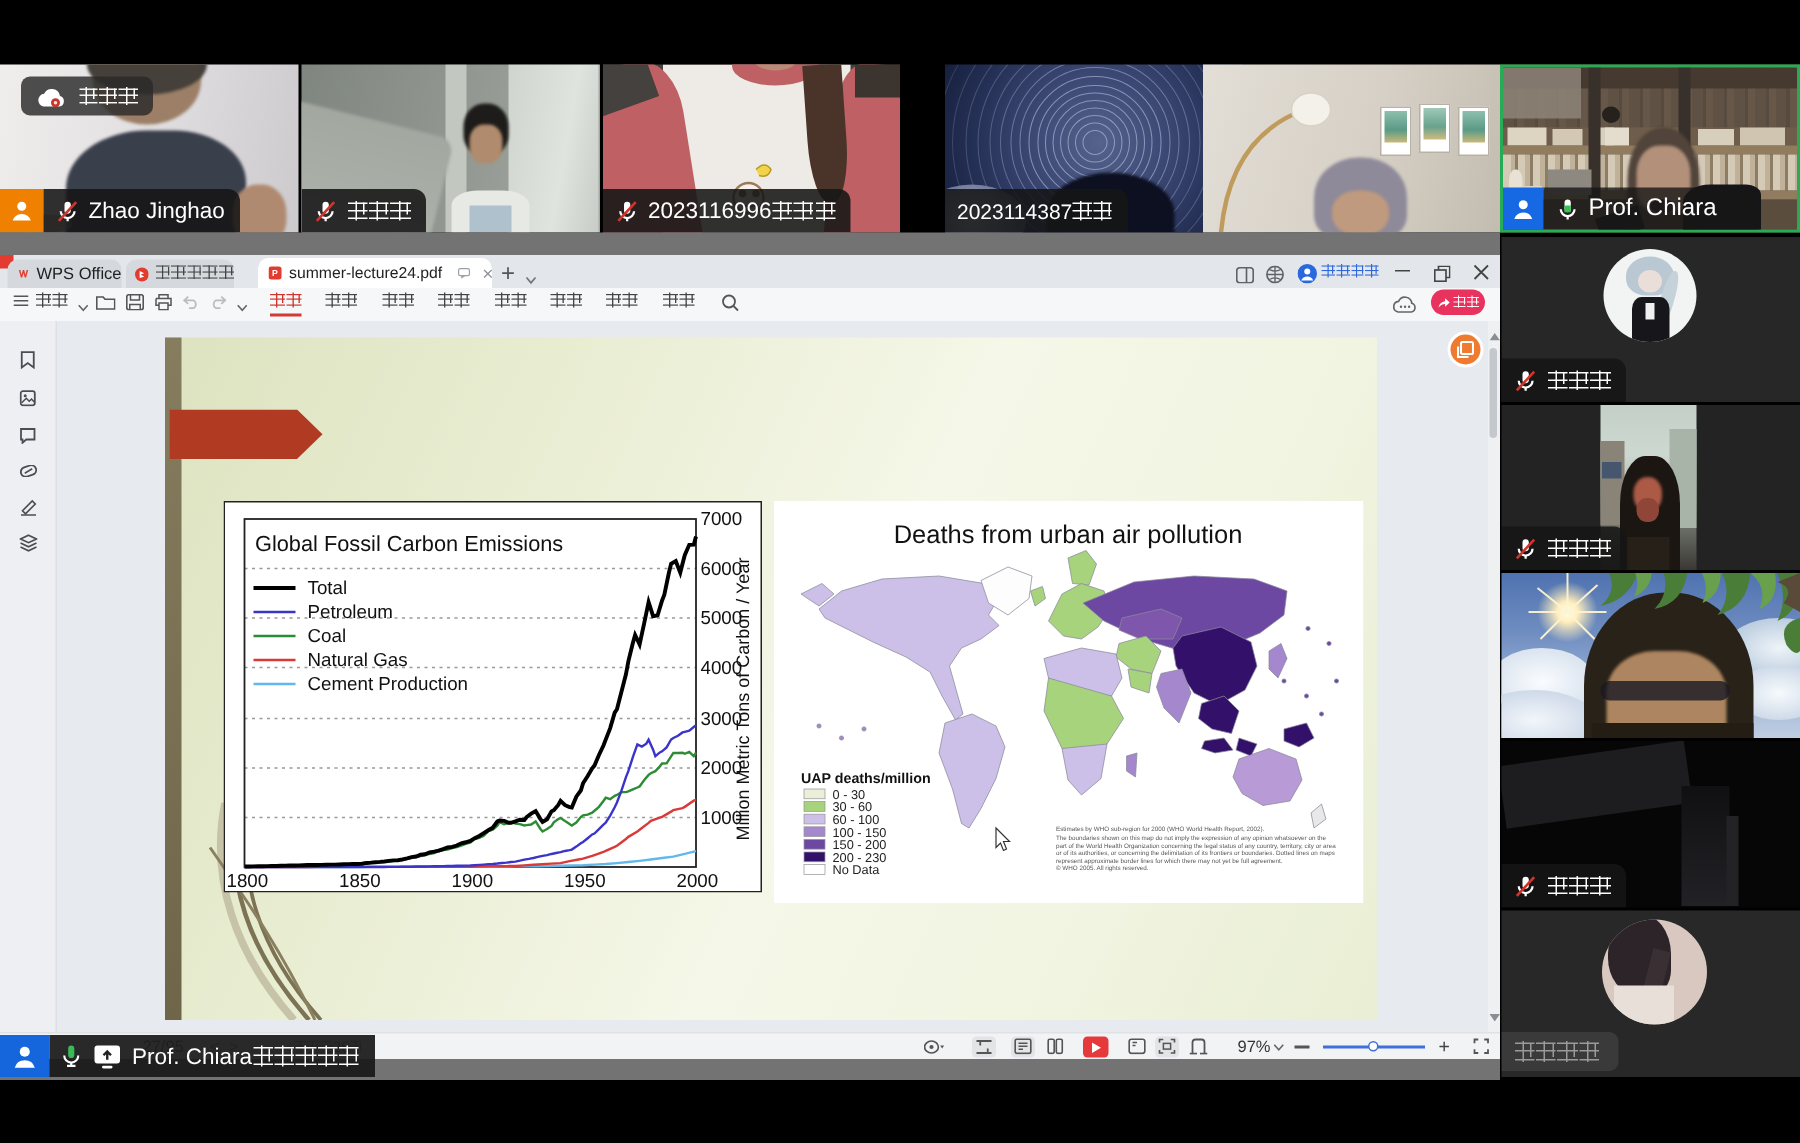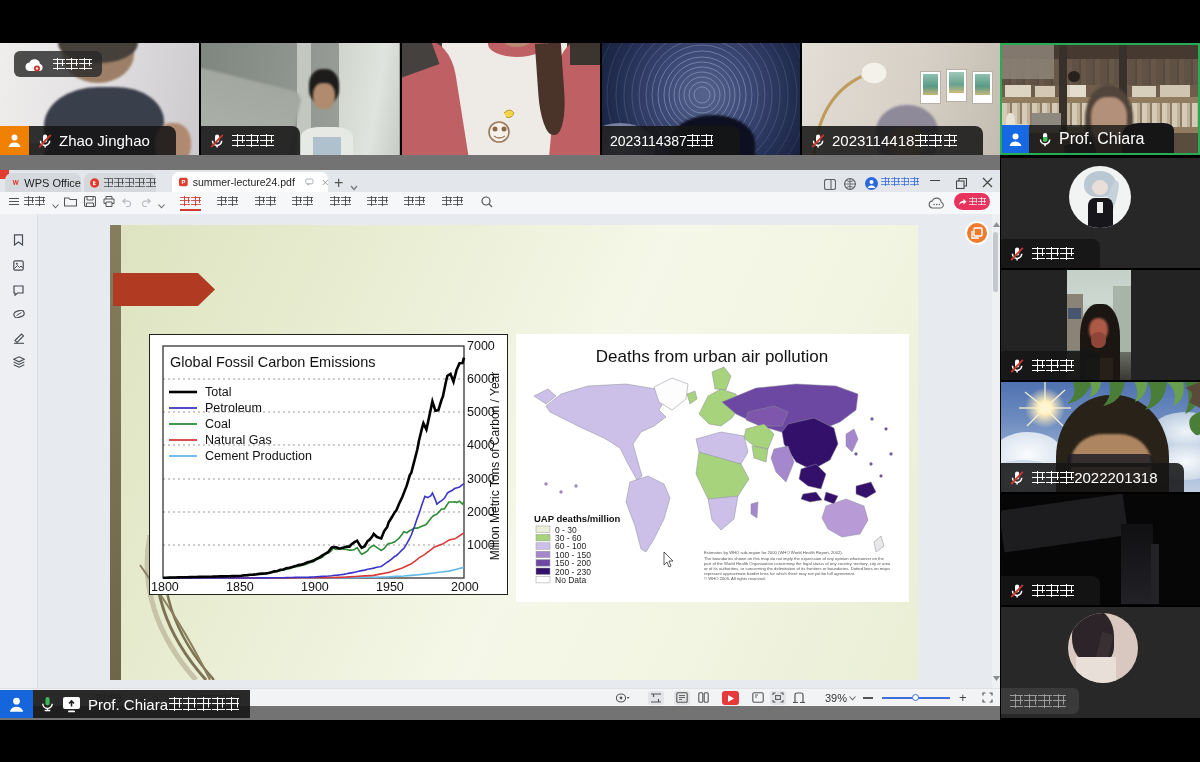--- a/index.html
+++ b/index.html
@@ -8,21 +8,21 @@
 
 .cj{display:inline-block;width:.88em;height:.88em;vertical-align:-.08em;margin:0 .04em;
 background:linear-gradient(var(--c),var(--c)),linear-gradient(var(--c),var(--c)),linear-gradient(var(--c),var(--c)),linear-gradient(var(--c),var(--c)),linear-gradient(var(--c),var(--c));
 background-size:100% 8%,100% 8%,100% 8%,9% 100%,9% 62%;
 background-position:0 8%,0 48%,0 92%,44% 0,88% 30%;
 background-repeat:no-repeat;--c:#fff}
 .cjd{--c:#454545}
 .bl{filter:blur(1.2px)}.cjg{--c:#9a9a9a}.cjb{--c:#2f68dd}.cjr{--c:#d0342c}
 
 .tile{position:absolute;overflow:hidden;background:#222}
-.nbar{position:absolute;left:0;bottom:0;height:29px;background:rgba(22,22,22,.88);border-radius:0 8px 0 0;display:flex;align-items:center;padding:0 26px 0 8px;color:#fff;font-size:15px;white-space:nowrap}
+.nbar{position:absolute;left:0;bottom:0;height:29px;background:rgba(22,22,22,.88);border-radius:0 8px 0 0;display:flex;align-items:center;padding:0 10px 0 8px;color:#fff;font-size:15px;white-space:nowrap}
 .nbar svg{margin-right:6px;flex:0 0 auto}
 </style></head>
 <body>
 <div id="stage">
 
 <div class="tile" id="t1" style="left:0;top:43px;width:199px;height:112px;background:linear-gradient(100deg,#f0eeec,#e2e0e2 45%,#cccacc)">
   <div class="abs bl" style="left:62px;top:-18px;width:72px;height:58px;background:#9c7f66;border-radius:50%"></div>
   <div class="abs bl" style="left:58px;top:-20px;width:80px;height:40px;background:#45403a;border-radius:50%"></div>
   <div class="abs bl" style="left:44px;top:44px;width:120px;height:86px;background:#3a3f4c;border-radius:45% 40% 0 0"></div>
   <div class="abs bl" style="left:155px;top:80px;width:36px;height:42px;background:#b08a70;border-radius:45%"></div>
@@ -82,22 +82,29 @@
   <div class="abs" style="left:168px;top:0;width:30px;height:22px;background:#3c342e"></div>
   <div class="abs" style="left:136px;top:0px;width:26px;height:92px;background:#4a342a;border-radius:0 0 45% 45%;transform:rotate(-4deg)"></div>
   <div class="abs" style="left:80px;top:62px;width:36px;height:46px">
     <svg width="36" height="46" viewBox="0 0 36 46">
           <circle cx="17" cy="27" r="10" fill="#f6f1ea" stroke="#9a7a5a" stroke-width="1.6"></circle>
           <circle cx="13" cy="24" r="2.5" fill="#8a6a4a"></circle>
           <circle cx="22" cy="24" r="2.5" fill="#8a6a4a"></circle>
           <path d="M12 31 Q17 35 23 31" stroke="#9a7a5a" stroke-width="1.3" fill="none"></path>
           <path d="M22 8 Q28 2 32 8 Q30 14 24 12" fill="#f2d44a" stroke="#b89a2a" stroke-width="1"></path>
         </svg></div>
-</div>
-<div class="tile" id="t4" style="left:602px;top:43px;width:198px;height:112px;background:radial-gradient(circle at 52% 46%,#56638c 0%,#3d4a76 35%,#253056 70%,#141e3a 100%)">
+  <div class="nbar"><svg width="16" height="16" viewBox="0 0 16 16">
+          <rect x="6" y="1.5" width="4.2" height="8" rx="2.1" fill="#fff"></rect>
+          <path d="M3.5 7.8 A4.6 4.6 0 0 0 12.7 7.8" fill="none" stroke="#fff" stroke-width="1.5"></path>
+          <line x1="8.1" y1="12.4" x2="8.1" y2="14.5" stroke="#fff" stroke-width="1.5"></line>
+          <line x1="2.2" y1="14.2" x2="13.8" y2="1.8" stroke="#d0342c" stroke-width="1.8"></line>
+        </svg>
+    2023116996<i class="cj"></i><i class="cj"></i><i class="cj"></i></div>
+</div>
+<div class="tile" id="t4" style="left:630px;top:43px;width:198px;height:112px;background:radial-gradient(circle at 52% 46%,#56638c 0%,#3d4a76 35%,#253056 70%,#141e3a 100%)">
   <svg class="abs" style="left:0;top:0" width="198" height="112" viewBox="0 0 198 112">
     <g fill="none" stroke="rgba(208,218,240,0.5)" stroke-width="0.7">
       <circle cx="100" cy="52" r="8"></circle>
           <circle cx="100" cy="52" r="13"></circle>
           <circle cx="100" cy="52" r="18"></circle>
           <circle cx="100" cy="52" r="23"></circle>
           <circle cx="100" cy="52" r="28"></circle>
           <circle cx="100" cy="52" r="33"></circle>
           <circle cx="100" cy="52" r="38"></circle>
           <circle cx="100" cy="52" r="44"></circle>
@@ -124,27 +131,20 @@
         <div class="abs" style="left:2px;top:2px;right:2px;bottom:8px;background:linear-gradient(#8ec0ae,#5a9a86 60%,#c8b87a)"></div>
       </div>
   <div class="abs" style="left:144px;top:26px;width:21px;height:33px;background:#fff;border:1px solid #b8b2a6">
         <div class="abs" style="left:2px;top:2px;right:2px;bottom:8px;background:linear-gradient(#9ec8b8,#68a28e 60%,#d0bc80)"></div>
       </div>
   <div class="abs" style="left:170px;top:28px;width:21px;height:33px;background:#fff;border:1px solid #b8b2a6">
         <div class="abs" style="left:2px;top:2px;right:2px;bottom:8px;background:linear-gradient(#8ec0ae,#5a9a86 60%,#c8b87a)"></div>
       </div>
   <div class="abs bl" style="left:74px;top:62px;width:62px;height:55px;background:#8f8a99;border-radius:48% 48% 30% 30%"></div>
   <div class="abs bl" style="left:86px;top:84px;width:38px;height:30px;background:#bf9a7e;border-radius:45%"></div>
-  <div class="nbar"><svg width="16" height="16" viewBox="0 0 16 16">
-          <rect x="6" y="1.5" width="4.2" height="8" rx="2.1" fill="#fff"></rect>
-          <path d="M3.5 7.8 A4.6 4.6 0 0 0 12.7 7.8" fill="none" stroke="#fff" stroke-width="1.5"></path>
-          <line x1="8.1" y1="12.4" x2="8.1" y2="14.5" stroke="#fff" stroke-width="1.5"></line>
-          <line x1="2.2" y1="14.2" x2="13.8" y2="1.8" stroke="#d0342c" stroke-width="1.8"></line>
-        </svg>
-    2023114418<i class="cj"></i><i class="cj"></i><i class="cj"></i></div>
 </div>
 <div class="tile" id="t6" style="left:1000px;top:43px;width:200px;height:112px;background:#6b5a48;border:2px solid #27ab53">
   <div class="abs" style="left:0;top:0;width:196px;height:40px;background:repeating-linear-gradient(90deg,#5f5144 0 7px,#574a3e 7px 9px,#665748 9px 14px)"></div>
   <div class="abs" style="left:0;top:0;width:196px;height:14px;background:#463a30"></div>
   <div class="abs" style="left:0;top:0;width:52px;height:34px;background:#8d8478;opacity:.85"></div>
   <div class="abs" style="left:0;top:40px;width:196px;height:12px;background:#6e5d4a"></div>
   <div class="abs" style="left:3px;top:40px;width:26px;height:12px;background:#ddd4c2"></div>
   <div class="abs" style="left:33px;top:41px;width:20px;height:11px;background:#d2c8b4"></div>
   <div class="abs" style="left:58px;top:40px;width:16px;height:12px;background:#d8cebc"></div>
   <div class="abs" style="left:130px;top:41px;width:24px;height:11px;background:#d8cebc"></div>
@@ -254,27 +254,20 @@
         <g fill="#69a04e">
           <path d="M38 0 Q46 12 40 22 Q54 16 52 0 Z"></path>
           <path d="M82 0 Q92 14 86 26 Q100 20 98 0 Z"></path>
           <path d="M118 6 Q130 16 124 30 Q138 24 134 4 Z"></path>
         </g>
       </svg>
   <svg class="abs" style="left:176px;top:0" width="23" height="70" viewBox="0 0 23 70">
         <path d="M23 0 L8 6 Q20 10 12 20 L23 26 Z" fill="#5a4a3a"></path>
         <path d="M23 30 Q8 34 14 48 Q20 56 23 52 Z" fill="#4a7d38"></path>
       </svg>
-  <div class="nbar" style="font-size:15px"><svg width="16" height="16" viewBox="0 0 16 16">
-          <rect x="6" y="1.5" width="4.2" height="8" rx="2.1" fill="#fff"></rect>
-          <path d="M3.5 7.8 A4.6 4.6 0 0 0 12.7 7.8" fill="none" stroke="#fff" stroke-width="1.5"></path>
-          <line x1="8.1" y1="12.4" x2="8.1" y2="14.5" stroke="#fff" stroke-width="1.5"></line>
-          <line x1="2.2" y1="14.2" x2="13.8" y2="1.8" stroke="#d0342c" stroke-width="1.8"></line>
-        </svg>
-    <i class="cj"></i><i class="cj"></i><i class="cj"></i>2022201318</div>
 </div>
 <div class="tile" id="r4" style="left:1001px;top:494px;width:199px;height:111px;background:#060606">
   <div class="abs" style="left:0;top:8px;width:125px;height:42px;background:#1d1d20;transform:rotate(-8deg)"></div>
   <div class="abs" style="left:120px;top:30px;width:32px;height:80px;background:linear-gradient(#101013,#222226)"></div>
   <div class="abs" style="left:150px;top:50px;width:8px;height:60px;background:#232325"></div>
   <div class="nbar">
         <svg width="16" height="16" viewBox="0 0 16 16">
           <rect x="6" y="1.5" width="4.2" height="8" rx="2.1" fill="#fff"></rect>
           <path d="M3.5 7.8 A4.6 4.6 0 0 0 12.7 7.8" fill="none" stroke="#fff" stroke-width="1.5"></path>
           <line x1="8.1" y1="12.4" x2="8.1" y2="14.5" stroke="#fff" stroke-width="1.5"></line>
@@ -627,21 +620,21 @@
     <div class="abs" style="left:770px;top:2px;width:16px;height:14px;background:#e2e4e7;border-radius:3px"></div>
     <svg class="abs" style="left:772px;top:3px" width="12" height="11" viewBox="0 0 12 11">
           <path d="M1 3 V1 H3.5 M8.5 1 H11 V3 M11 8 V10 H8.5 M3.5 10 H1 V8" fill="none" stroke="#555" stroke-width="1.1"></path>
           <rect x="3.6" y="3.6" width="4.8" height="3.8" fill="none" stroke="#555" stroke-width="1"></rect>
         </svg>
     <svg class="abs" style="left:793px;top:3px" width="12" height="11" viewBox="0 0 12 11">
           <path d="M2 10.5 L2 3 Q2 1 4 1 L8 1 Q10 1 10 3 L10 10.5" fill="none" stroke="#555" stroke-width="1.2"></path>
           <line x1="0" y1="10.5" x2="5" y2="10.5" stroke="#555" stroke-width="1.2"></line>
           <line x1="7" y1="10.5" x2="12" y2="10.5" stroke="#555" stroke-width="1.2"></line>
         </svg>
-    <div class="abs" style="left:825px;top:3px">39%</div>
+    <div class="abs" style="left:825px;top:3px">97%</div>
     <svg class="abs" style="left:849px;top:7px" width="7" height="5">
           <path d="M0.5 0.5 L3.5 3.8 L6.5 0.5" fill="none" stroke="#666" stroke-width="1.1"></path>
         </svg>
     <div class="abs" style="left:863px;top:8px;width:10px;height:1.6px;background:#555"></div>
     <div class="abs" style="left:882px;top:8px;width:68px;height:1.6px;background:#3f6fd8"></div>
     <div class="abs" style="left:912px;top:5px;width:7px;height:7px;background:#fff;border:1.3px solid #3f6fd8;border-radius:50%"></div>
     <div class="abs" style="left:959px;top:1px;font-size:13px;color:#444">+</div>
     <svg class="abs" style="left:982px;top:3px" width="11" height="11" viewBox="0 0 11 11">
           <path d="M1 3.5 V1 H3.5 M7.5 1 H10 V3.5 M10 7.5 V10 H7.5 M3.5 10 H1 V7.5" fill="none" stroke="#555" stroke-width="1.2"></path>
         </svg>

